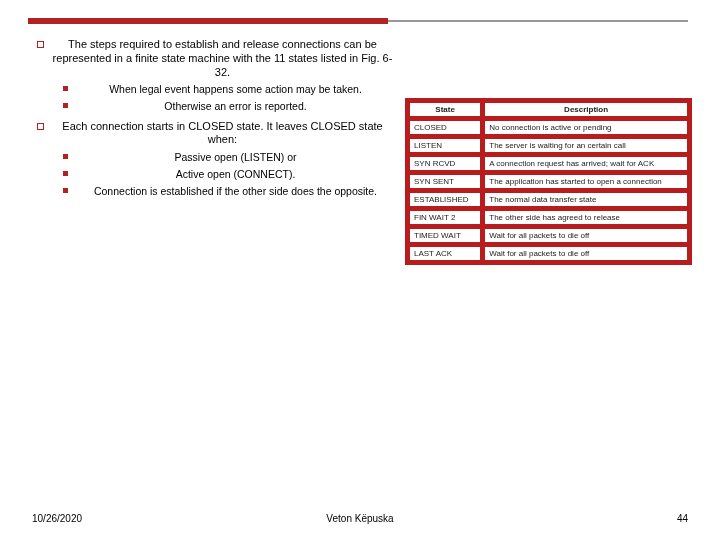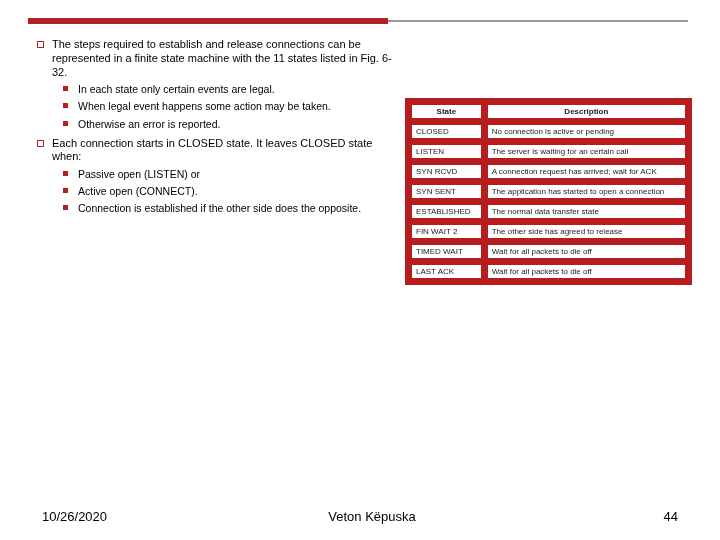--- a/index.html
+++ b/index.html
@@ -47,20 +47,21 @@
   }
   .left {
     width: 365px;
     font-size: 11px;
     line-height: 1.25;
     color: #000;
   }
   .bullet-item {
     display: flex;
     margin-bottom: 4px;
+    text-align: center;
   }
   .bullet-item .marker {
     width: 24px;
     flex-shrink: 0;
     display: flex;
     align-items: flex-start;
     justify-content: center;
     padding-top: 3px;
   }
   .sq-open {
@@ -88,45 +89,44 @@
     flex: 1;
     padding-top: 60px;
   }
   table.states {
     border-collapse: collapse;
     font-size: 8px;
     width: 100%;
     color: #222;
   }
   table.states th, table.states td {
-    border: 7px solid #b91c1c;
+    border: 5px solid #b91c1c;
     padding: 2px 4px;
     text-align: left;
     font-weight: normal;
   }
   table.states th {
     font-weight: bold;
     text-align: center;
   }
   .footer {
     position: absolute;
     bottom: 16px;
     left: 0;
     width: 100%;
-    padding: 0 42px;
+    padding: 0 32px;
     display: flex;
     justify-content: space-between;
-    font-size: 13px;
+    font-size: 10px;
     color: #000;
   }
   .footer .center {
     position: absolute;
     left: 50%;
     transform: translateX(-50%);
-    margin-left: 12px;
   }
 </style>
 </head>
 <body>
 
 <div class="slide">
   <div class="underline">
     <div class="red"></div>
     <div class="gray"></div>
   </div>
@@ -134,26 +134,20 @@
   <div class="content">
     <div class="left">
 
       <div class="bullet-item">
         <div class="marker">
             <span class="sq-open"></span>
           </div>
         <div class="btxt">The steps required to establish and release connections can be represented in a finite state machine with the 11 states listed in Fig. 6-32.</div>
       </div>
       <div class="sub-list">
-        <div class="bullet-item">
-          <div class="marker">
-              <span class="sq-solid"></span>
-            </div>
-          <div class="btxt">In each state only certain events are legal.</div>
-        </div>
         <div class="bullet-item">
           <div class="marker">
               <span class="sq-solid"></span>
             </div>
           <div class="btxt">When legal event happens some action may be taken.</div>
         </div>
         <div class="bullet-item">
           <div class="marker">
               <span class="sq-solid"></span>
             </div>

